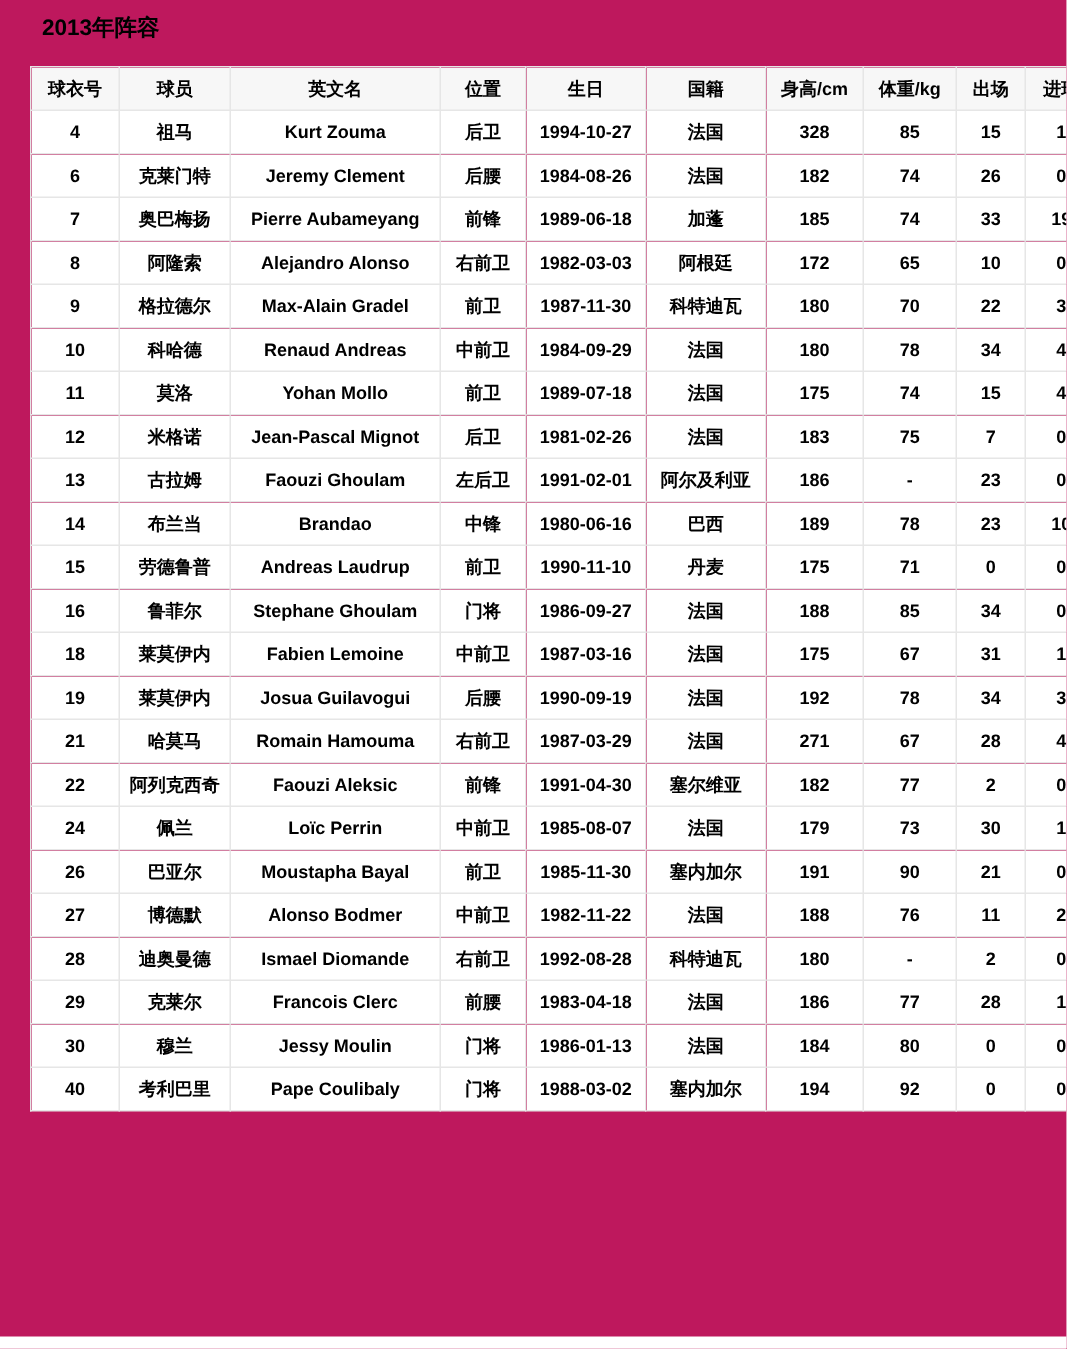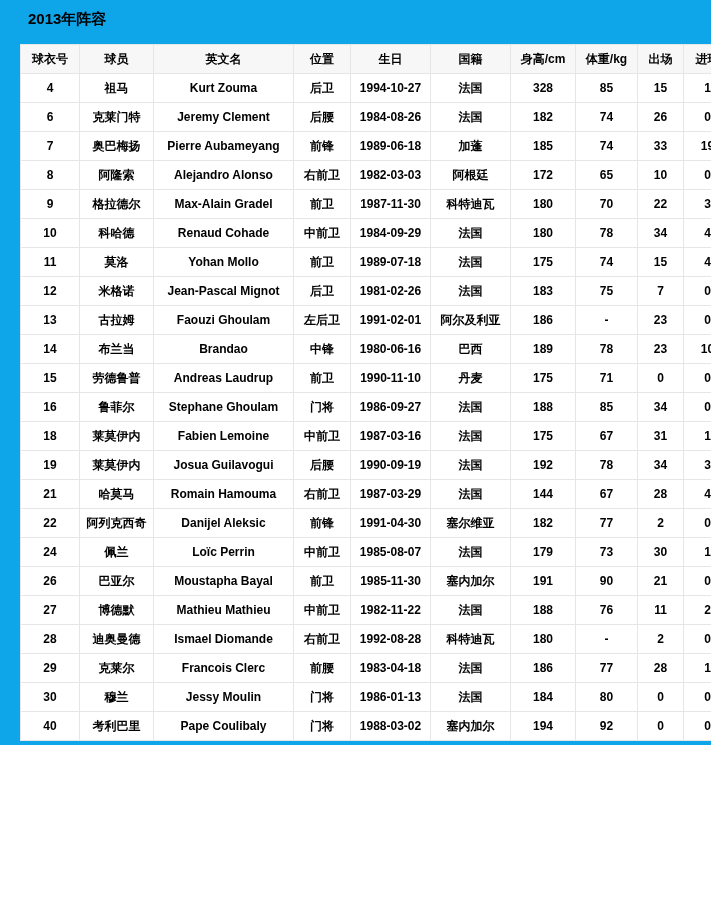--- a/index.html
+++ b/index.html
@@ -6,22 +6,22 @@
   html, body {
     margin: 0;
     padding: 0;
     background: #ffffff;
     width: 711px;
     height: 899px;
     font-family: "Liberation Sans", "DejaVu Sans", sans-serif;
   }
   .page {
     width: 711px;
-    height: 745px;
-    background: #0ea5e9;
+    height: 891px;
+    background: #be185d;
     overflow: hidden;
   }
   .page-title {
     padding: 9px 0 0 28px;
     font-size: 15px;
     line-height: 20px;
     font-weight: bold;
     color: #000000;
   }
   table.roster {
@@ -140,21 +140,21 @@
           <td>1987-11-30</td>
           <td>科特迪瓦</td>
           <td>180</td>
           <td>70</td>
           <td>22</td>
           <td>3</td>
         </tr>
         <tr>
           <td>10</td>
           <td>科哈德</td>
-          <td>Renaud Cohade</td>
+          <td>Renaud Andreas</td>
           <td>中前卫</td>
           <td>1984-09-29</td>
           <td>法国</td>
           <td>180</td>
           <td>78</td>
           <td>34</td>
           <td>4</td>
         </tr>
         <tr>
           <td>11</td>
@@ -252,29 +252,29 @@
           <td>34</td>
           <td>3</td>
         </tr>
         <tr>
           <td>21</td>
           <td>哈莫马</td>
           <td>Romain Hamouma</td>
           <td>右前卫</td>
           <td>1987-03-29</td>
           <td>法国</td>
-          <td>144</td>
+          <td>271</td>
           <td>67</td>
           <td>28</td>
           <td>4</td>
         </tr>
         <tr>
           <td>22</td>
           <td>阿列克西奇</td>
-          <td>Danijel Aleksic</td>
+          <td>Faouzi Aleksic</td>
           <td>前锋</td>
           <td>1991-04-30</td>
           <td>塞尔维亚</td>
           <td>182</td>
           <td>77</td>
           <td>2</td>
           <td>0</td>
         </tr>
         <tr>
           <td>24</td>
@@ -296,21 +296,21 @@
           <td>1985-11-30</td>
           <td>塞内加尔</td>
           <td>191</td>
           <td>90</td>
           <td>21</td>
           <td>0</td>
         </tr>
         <tr>
           <td>27</td>
           <td>博德默</td>
-          <td>Mathieu Mathieu</td>
+          <td>Alonso Bodmer</td>
           <td>中前卫</td>
           <td>1982-11-22</td>
           <td>法国</td>
           <td>188</td>
           <td>76</td>
           <td>11</td>
           <td>2</td>
         </tr>
         <tr>
           <td>28</td>

